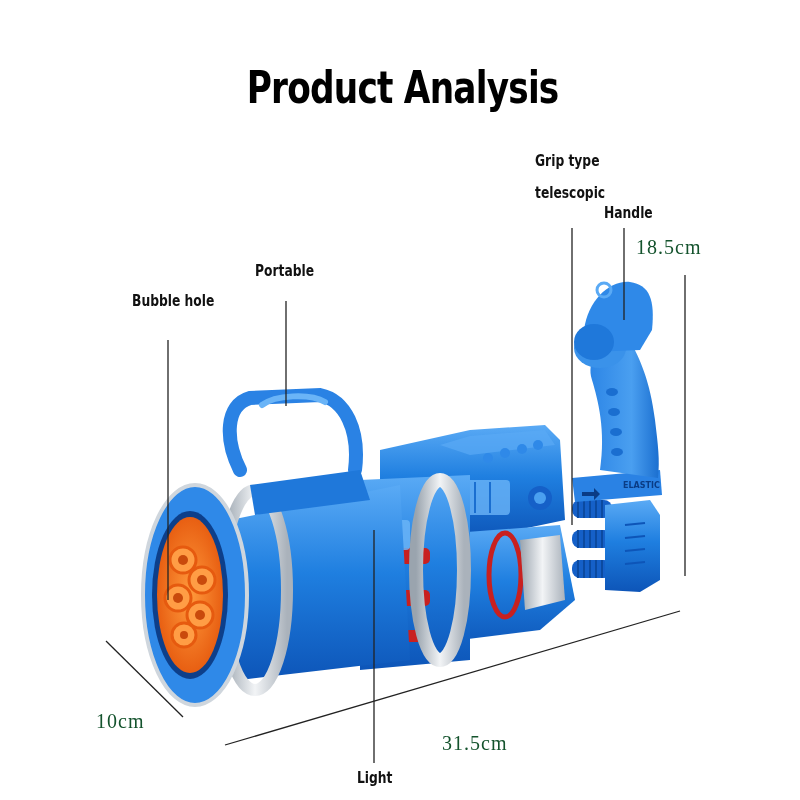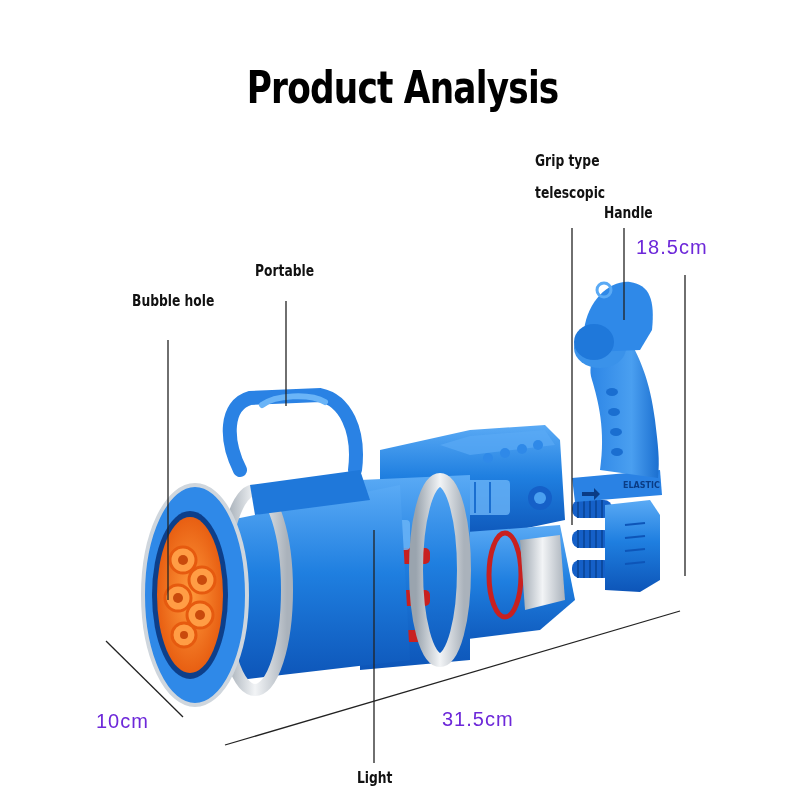--- a/index.html
+++ b/index.html
@@ -7,22 +7,22 @@
     .title {
       position: absolute; left: 0; top: 62px; width: 800px; text-align: center;
       font-family: "DejaVu Sans", sans-serif; font-weight: bold; font-size: 44px;
       letter-spacing: -1px; color: #000; transform: scaleX(0.78); transform-origin: 412px 0;
     }
     .label {
       position: absolute; font-family: "DejaVu Sans", sans-serif; font-weight: bold;
       font-size: 15px; color: #111; white-space: nowrap; transform: scaleX(0.82); transform-origin: 0 0;
     }
     .dim {
-      position: absolute; font-family: Liberation Sans, sans-serif; font-size: 20px;
-      color: #6d28d9; white-space: nowrap; letter-spacing: 1px;
+      position: absolute; font-family: Liberation Serif, serif; font-size: 20px;
+      color: #14532d; white-space: nowrap; letter-spacing: 1px;
     }
     svg.art { position: absolute; left: 0; top: 0; }
   </style>
 </head>
 <body>
 
 <div class="title">Product Analysis</div>
 
 <svg class="art" width="800" height="800" viewBox="0 0 800 800">
   <defs>
@@ -175,14 +175,14 @@
 </svg>
 
 <div class="label" style="left:535px; top:152px;">Grip type</div>
 <div class="label" style="left:535px; top:184px;">telescopic</div>
 <div class="label" style="left:604px; top:204px;">Handle</div>
 <div class="label" style="left:255px; top:262px;">Portable</div>
 <div class="label" style="left:132px; top:292px;">Bubble hole</div>
 <div class="label" style="left:357px; top:769px;">Light</div>
 
 <div class="dim" style="left:636px; top:236px;">18.5cm</div>
-<div class="dim" style="left:442px; top:708px;">31.5cm</div>
+<div class="dim" style="left:442px; top:732px;">31.5cm</div>
 <div class="dim" style="left:96px; top:710px;">10cm</div>
 
 </body></html>

